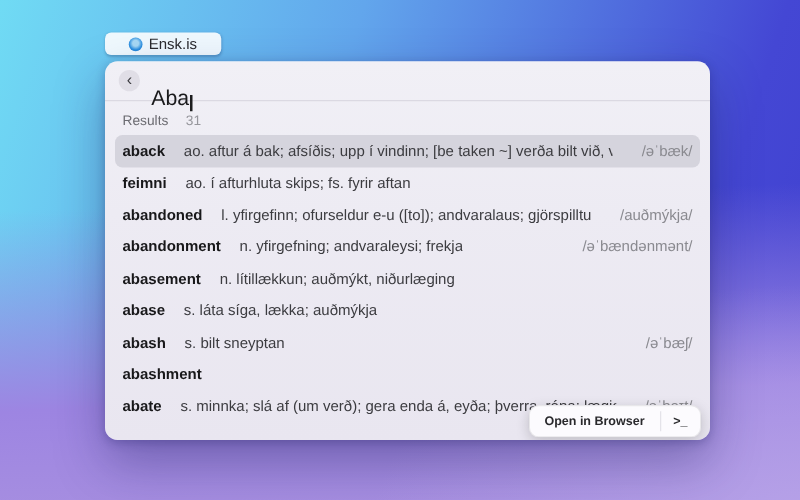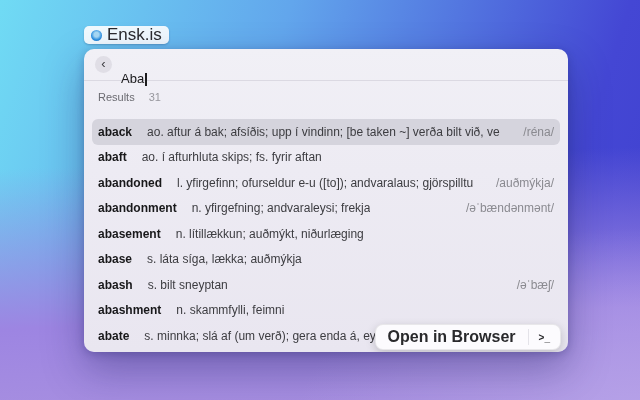--- a/index.html
+++ b/index.html
@@ -8,50 +8,50 @@
     font-family: "Liberation Sans", "DejaVu Sans", sans-serif;
     background:
       radial-gradient(90% 85% at 100% 108%, rgba(184,164,233,0.95) 0%, rgba(184,164,233,0) 60%),
       linear-gradient(178deg, rgba(157,133,226,0) 40%, #9d85e2 78%, #a78fe0 100%),
       linear-gradient(108deg, #70dbf4 0%, #62a6ec 38%, #4447d4 82%, #4040cf 100%);
     position:relative;
   }
 
   .badge {
     position:absolute; left:84px; top:26px; height:18px;
-    display:flex; align-items:center; gap:5px; padding:0 7px;
+    display:flex; align-items:center; gap:5px; padding:0 19px;
     background:rgba(251,253,255,0.92); border-radius:5px;
     box-shadow:0 1px 2px rgba(20,30,80,0.25);
-    font-size:17px; font-weight:500; color:#2a2a2e; cursor:default;
+    font-size:12px; font-weight:500; color:#2a2a2e; cursor:default;
   }
   .badge-icon {
     width:11px; height:11px; border-radius:50%;
     background:radial-gradient(circle at 50% 42%, #a6d8f4 0 28%, #2b8fe0 62%, #1b6fc0 100%);
   }
 
   .window {
     position:absolute; left:84px; top:49px; width:484px; height:303px;
     border-radius:10px; overflow:hidden;
     background:linear-gradient(180deg, #f1f0f6 0%, #edebf3 40%, #e9e6f0 100%);
     box-shadow:0 18px 40px rgba(25,25,90,0.35), 0 2px 8px rgba(25,25,90,0.25);
   }
 
   .search-row { height:31px; display:flex; align-items:center; gap:9px; padding:0 11px; }
   .back-btn {
     width:17px; height:17px; border-radius:50%; border:none;
     background:#e0dee6; color:#3c3c40; font-size:13px; line-height:15px;
     display:flex; align-items:center; justify-content:center; cursor:pointer;
     font-family:inherit; padding-bottom:2px;
   }
-  .search-text { font-size:13px; color:#1a1a1c; display:flex; align-items:flex-end;margin-top:28px; }
+  .search-text { font-size:17px; color:#1a1a1c; display:flex; align-items:flex-end;margin-top:28px; }
   .caret { width:1.5px; height:13px; background:#1c1c1e; display:inline-block; margin-left:1px; }
 
   .divider { height:1px; background:#dbd9e2; }
 
-  .results-header { display:flex; gap:14px; padding:10px 14px 16px; font-size:11px;text-align:right; }
+  .results-header { display:flex; gap:14px; padding:10px 14px 5px; font-size:11px;text-align:right; }
   .rh-label { color:#6b6b71; font-weight:500; }
   .rh-count { color:#97979d; }
 
   .row {
     height:25.5px; margin:0 8px; padding:0 6px; border-radius:6px;
     display:flex; align-items:center; gap:15px; font-size:12px; cursor:default;
     white-space:nowrap; overflow:hidden;
   }
   .row.selected { background:#d5d4dd; }
   .row .word { font-weight:700; color:#18181a; flex:0 0 auto; }
@@ -61,21 +61,21 @@
   .overlay {
     position:absolute; right:7px; bottom:2px; height:26px;
     display:flex; align-items:stretch;
     background:#fcfbfe; border-radius:8px; border:1px solid rgba(0,0,0,0.08);
     box-shadow:0 3px 10px rgba(0,0,0,0.18);
   }
   .overlay button {
     border:none; background:transparent; font-family:inherit; cursor:pointer;
     color:#29292c; display:flex; align-items:center;
   }
-  .open-btn { font-size:16px; font-weight:600; padding:0 12px; }
+  .open-btn { font-size:10px; font-weight:600; padding:0 12px; }
   .vdiv { width:1px; background:#e4e3e9; margin:4px 0; }
   .term-btn { font-size:10px; font-weight:700; padding:0 10px; }
 </style>
 </head>
 <body>
 
 <div class="badge">
   <span class="badge-icon"></span>
   <span>Ensk.is</span>
 </div>
@@ -92,24 +92,24 @@
   </div>
   <div class="divider"></div>
   <div class="results-header">
     <span class="rh-label">Results</span>
     <span class="rh-count">31</span>
   </div>
   <div id="rows">
       <div class="row selected">
         <span class="word">aback</span>
         <span class="def">ao. aftur á bak; afsíðis; upp í vindinn; [be taken ~] verða bilt við, verða hissa</span>
-        <span class="pron">/réna/</span>
+        <span class="pron">/əˈbæk/</span>
       </div>
       <div class="row">
-        <span class="word">abaft</span>
+        <span class="word">feimni</span>
         <span class="def">ao. í afturhluta skips; fs. fyrir aftan</span>
         <span class="pron"></span>
       </div>
       <div class="row">
         <span class="word">abandoned</span>
         <span class="def">l. yfirgefinn; ofurseldur e-u ([to]); andvaralaus; gjörspilltur</span>
         <span class="pron">/auðmýkja/</span>
       </div>
       <div class="row">
         <span class="word">abandonment</span>
@@ -126,21 +126,20 @@
         <span class="def">s. láta síga, lækka; auðmýkja</span>
         <span class="pron"></span>
       </div>
       <div class="row">
         <span class="word">abash</span>
         <span class="def">s. bilt sneyptan</span>
         <span class="pron">/əˈbæʃ/</span>
       </div>
       <div class="row">
         <span class="word">abashment</span>
-        <span class="def">n. skammfylli, feimni</span>
         <span class="pron"></span>
       </div>
       <div class="row">
         <span class="word">abate</span>
         <span class="def">s. minnka; slá af (um verð); gera enda á, eyða; þverra, réna; lægja (um veður)</span>
         <span class="pron">/əˈbeɪt/</span>
       </div>
     </div>
 
   <div class="overlay">

